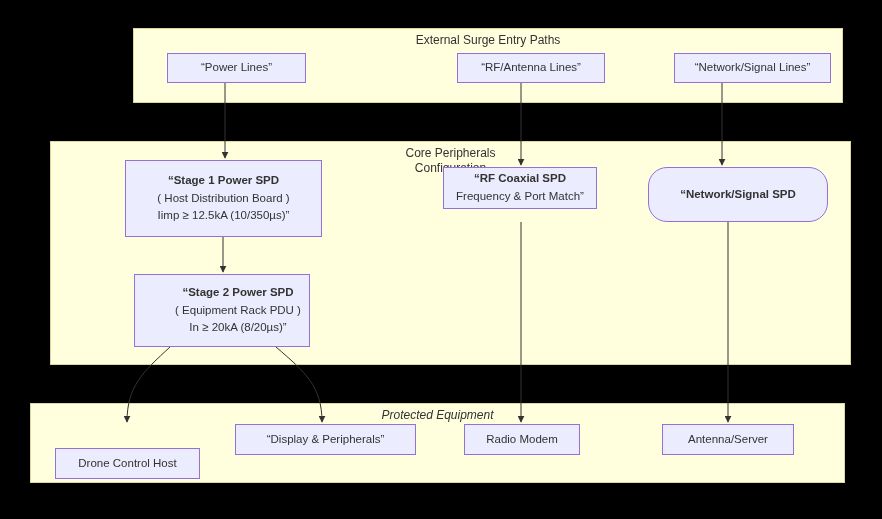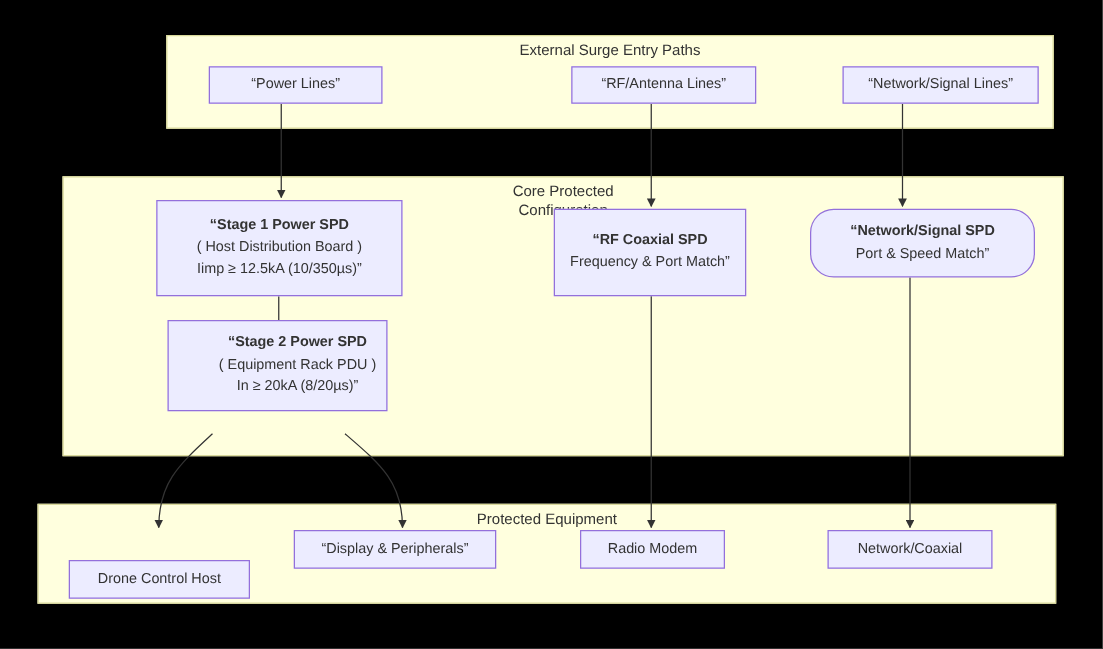--- a/index.html
+++ b/index.html
@@ -30,26 +30,26 @@
 <div class="canvas">
 
   <div class="group" style="left:133px;top:28px;width:710px;height:75px;">
     <div class="group-title">
       <span class="line">External Surge Entry Paths</span>
     </div>
   </div>
 
   <div class="group" style="left:50px;top:141px;width:801px;height:224px;">
     <div class="group-title">
-      <span class="line">Core Protected</span>
+      <span class="line">Core Peripherals</span>
       <span class="line">Configuration</span>
     </div>
   </div>
 
-  <div class="group" style="left:30px;top:403px;width:815px;height:80px;">
+  <div class="group" style="left:30px;top:403px;width:815px;height:80px;font-style:italic;">
     <div class="group-title">
       <span class="line">Protected Equipment</span>
     </div>
   </div>
 
   <svg class="edges" viewBox="0 0 882 519">
     <defs>
       <marker id="arrow" viewBox="0 0 10 10" refX="9" refY="5" markerWidth="7" markerHeight="7" orient="auto-start-reverse">
         <path d="M0,0 L10,5 L0,10 z"></path>
       </marker>
@@ -72,40 +72,39 @@
   </div>
   <div class="node" style="left:644px;top:53px;width:157px;height:30px;margin-left:30px;">
     <span>“Network/Signal Lines”</span>
   </div>
 
   <div class="node" style="left:125px;top:160px;width:197px;height:77px;">
     <span class="b">“Stage 1 Power SPD</span>
     <span>( Host Distribution Board )</span>
     <span>Iimp ≥ 12.5kA (10/350µs)”</span>
   </div>
-  <div class="node" style="left:443px;top:167px;width:154px;height:70px;">
+  <div class="node" style="left:443px;top:167px;width:154px;height:42px;">
     <span class="b">“RF Coaxial SPD</span>
     <span>Frequency &amp; Port Match”</span>
   </div>
   <div class="node" style="left:648px;top:167px;width:180px;height:55px;border-radius:19px;">
     <span class="b">“Network/Signal SPD</span>
-    <span>Port &amp; Speed Match”</span>
   </div>
-  <div class="node" style="left:134px;top:256px;width:176px;height:73px;padding-left:32px;">
+  <div class="node" style="left:134px;top:274px;width:176px;height:73px;padding-left:32px;">
     <span class="b">“Stage 2 Power SPD</span>
     <span>( Equipment Rack PDU )</span>
     <span>In ≥ 20kA (8/20µs)”</span>
   </div>
 
   <div class="node" style="left:55px;top:424px;width:145px;height:31px;margin-top:24px;">
     <span>Drone Control Host</span>
   </div>
-  <div class="node" style="left:235px;top:424px;width:162px;height:31px;">
+  <div class="node" style="left:235px;top:424px;width:181px;height:31px;">
     <span>“Display &amp; Peripherals”</span>
   </div>
   <div class="node" style="left:464px;top:424px;width:116px;height:31px;align-items:center;">
     <span>Radio Modem</span>
   </div>
   <div class="node" style="left:662px;top:424px;width:132px;height:31px;">
-    <span>Network/Coaxial</span>
+    <span>Antenna/Server</span>
   </div>
 
 </div>
 
 </body></html>

